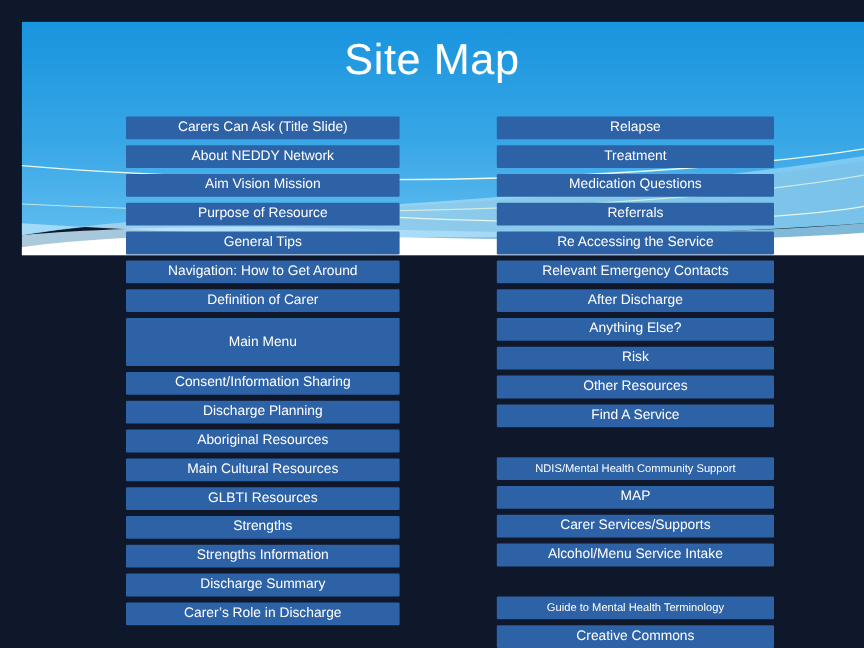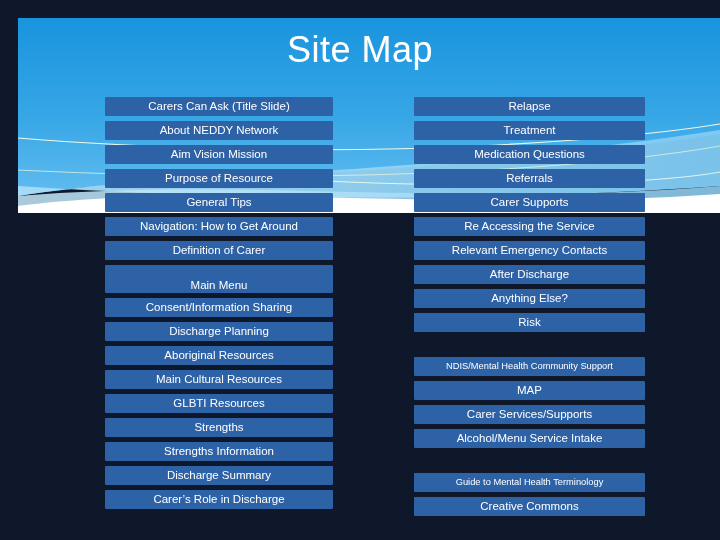--- a/index.html
+++ b/index.html
@@ -79,21 +79,21 @@
     color: #ffffff;
     font-size: 11.5px;
     line-height: 19px;
     text-align: center;
     white-space: nowrap;
     overflow: hidden;
     border-radius: 1px;
     font-family: "Liberation Sans", sans-serif;
   }
   .nav-box.tall {
-    height: 28px;
+    height: 40px;
     line-height: 40px;
     margin-bottom: 5px;
   }
   .nav-box.small-text {
     font-size: 9.3px;
     margin-top: 25px;
   }
 </style>
 </head>
 <body>
@@ -152,26 +152,27 @@
       <div class="nav-box">Strengths</div>
       <div class="nav-box">Strengths Information</div>
       <div class="nav-box">Discharge Summary</div>
       <div class="nav-box">Carer’s Role in Discharge</div>
     </div>
   <div id="right-column" class="column">
       <div class="nav-box">Relapse</div>
       <div class="nav-box">Treatment</div>
       <div class="nav-box">Medication Questions</div>
       <div class="nav-box">Referrals</div>
-      <div class="nav-box">Carer Supports</div>
       <div class="nav-box">Re Accessing the Service</div>
       <div class="nav-box">Relevant Emergency Contacts</div>
       <div class="nav-box">After Discharge</div>
       <div class="nav-box">Anything Else?</div>
       <div class="nav-box">Risk</div>
+      <div class="nav-box">Other Resources</div>
+      <div class="nav-box">Find A Service</div>
       <div class="nav-box small-text">NDIS/Mental Health Community Support</div>
       <div class="nav-box">MAP</div>
       <div class="nav-box">Carer Services/Supports</div>
       <div class="nav-box">Alcohol/Menu Service Intake</div>
       <div class="nav-box small-text">Guide to Mental Health Terminology</div>
       <div class="nav-box">Creative Commons</div>
     </div>
 
 </div>
 

